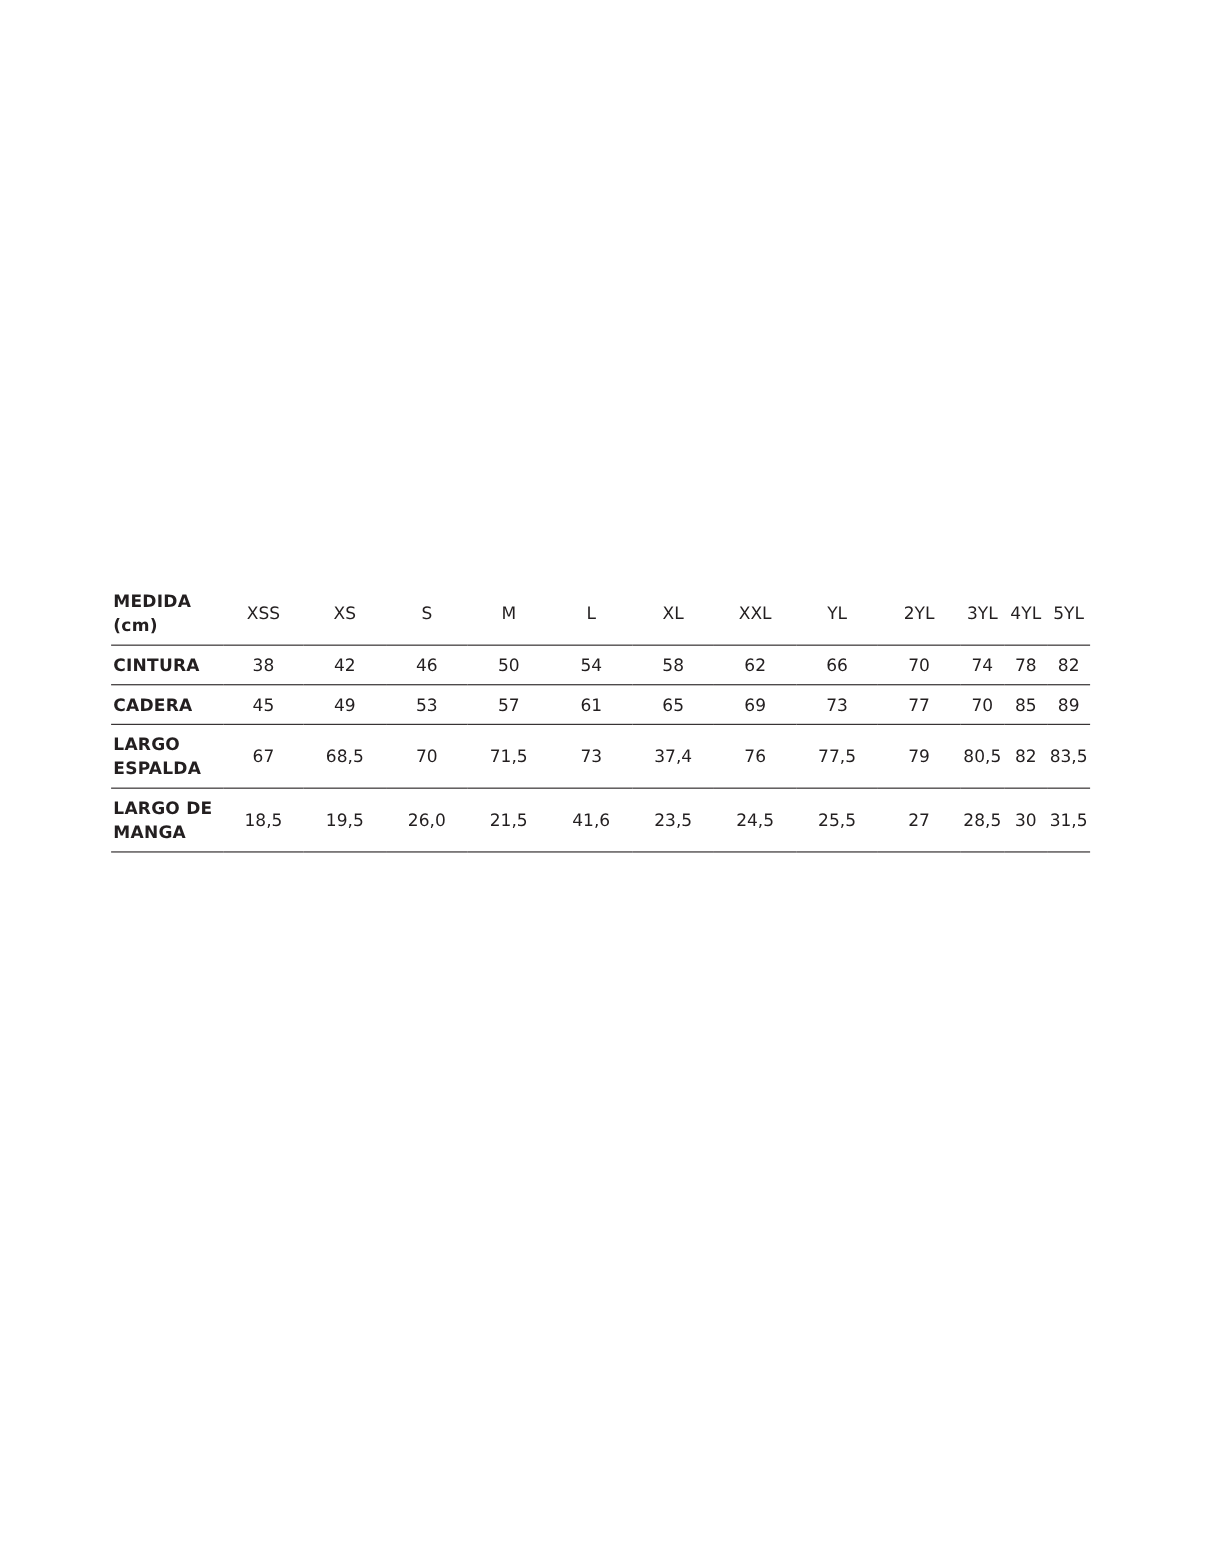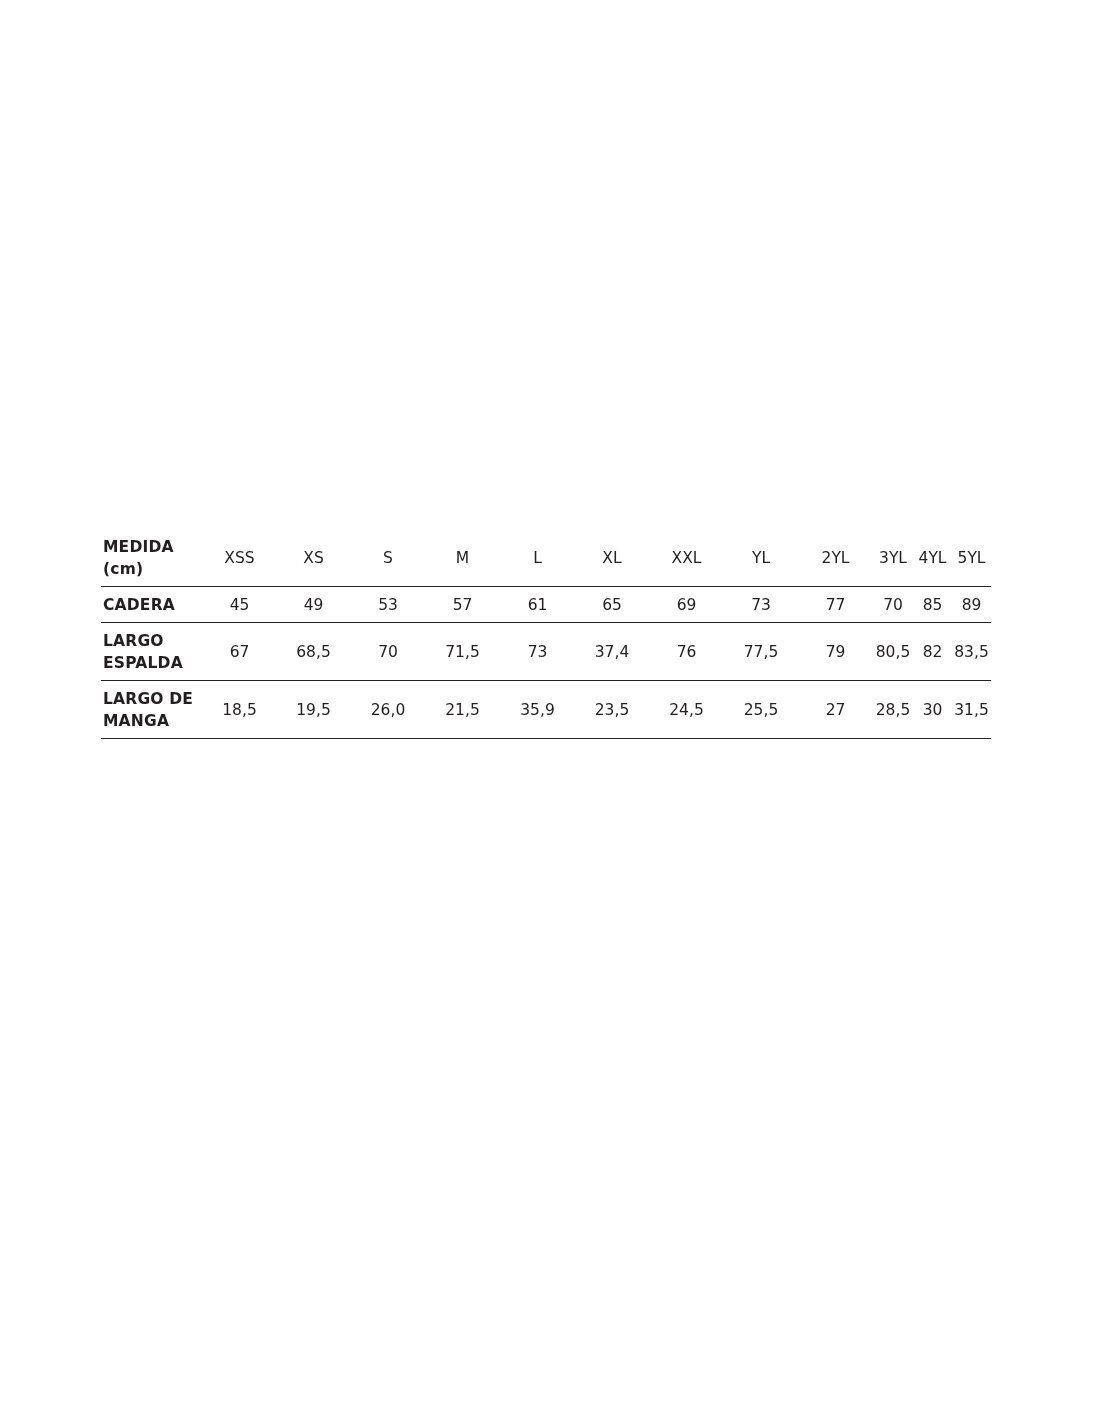--- a/index.html
+++ b/index.html
@@ -113,20 +113,35 @@
           <th class="col-head c7">XXL</th>
           <th class="col-head c8">YL</th>
           <th class="col-head c9">2YL</th>
           <th class="col-head c10">3YL</th>
           <th class="col-head c11">4YL</th>
           <th class="col-head c12">5YL</th>
         </tr>
       </thead>
       <tbody>
         <tr>
+          <th class="row-head c0">CINTURA</th>
+          <td class="cell c1">38</td>
+          <td class="cell c2">42</td>
+          <td class="cell c3">46</td>
+          <td class="cell c4">50</td>
+          <td class="cell c5">54</td>
+          <td class="cell c6">58</td>
+          <td class="cell c7">62</td>
+          <td class="cell c8">66</td>
+          <td class="cell c9">70</td>
+          <td class="cell c10">74</td>
+          <td class="cell c11">78</td>
+          <td class="cell c12">82</td>
+        </tr>
+        <tr>
           <th class="row-head c0">CADERA</th>
           <td class="cell c1">45</td>
           <td class="cell c2">49</td>
           <td class="cell c3">53</td>
           <td class="cell c4">57</td>
           <td class="cell c5">61</td>
           <td class="cell c6">65</td>
           <td class="cell c7">69</td>
           <td class="cell c8">73</td>
           <td class="cell c9">77</td>
@@ -148,21 +163,21 @@
           <td class="cell c10">80,5</td>
           <td class="cell c11">82</td>
           <td class="cell c12">83,5</td>
         </tr>
         <tr class="tall">
           <th class="row-head c0">LARGO DE MANGA</th>
           <td class="cell c1">18,5</td>
           <td class="cell c2">19,5</td>
           <td class="cell c3">26,0</td>
           <td class="cell c4">21,5</td>
-          <td class="cell c5">35,9</td>
+          <td class="cell c5">41,6</td>
           <td class="cell c6">23,5</td>
           <td class="cell c7">24,5</td>
           <td class="cell c8">25,5</td>
           <td class="cell c9">27</td>
           <td class="cell c10">28,5</td>
           <td class="cell c11">30</td>
           <td class="cell c12">31,5</td>
         </tr>
       </tbody>
     </table>

